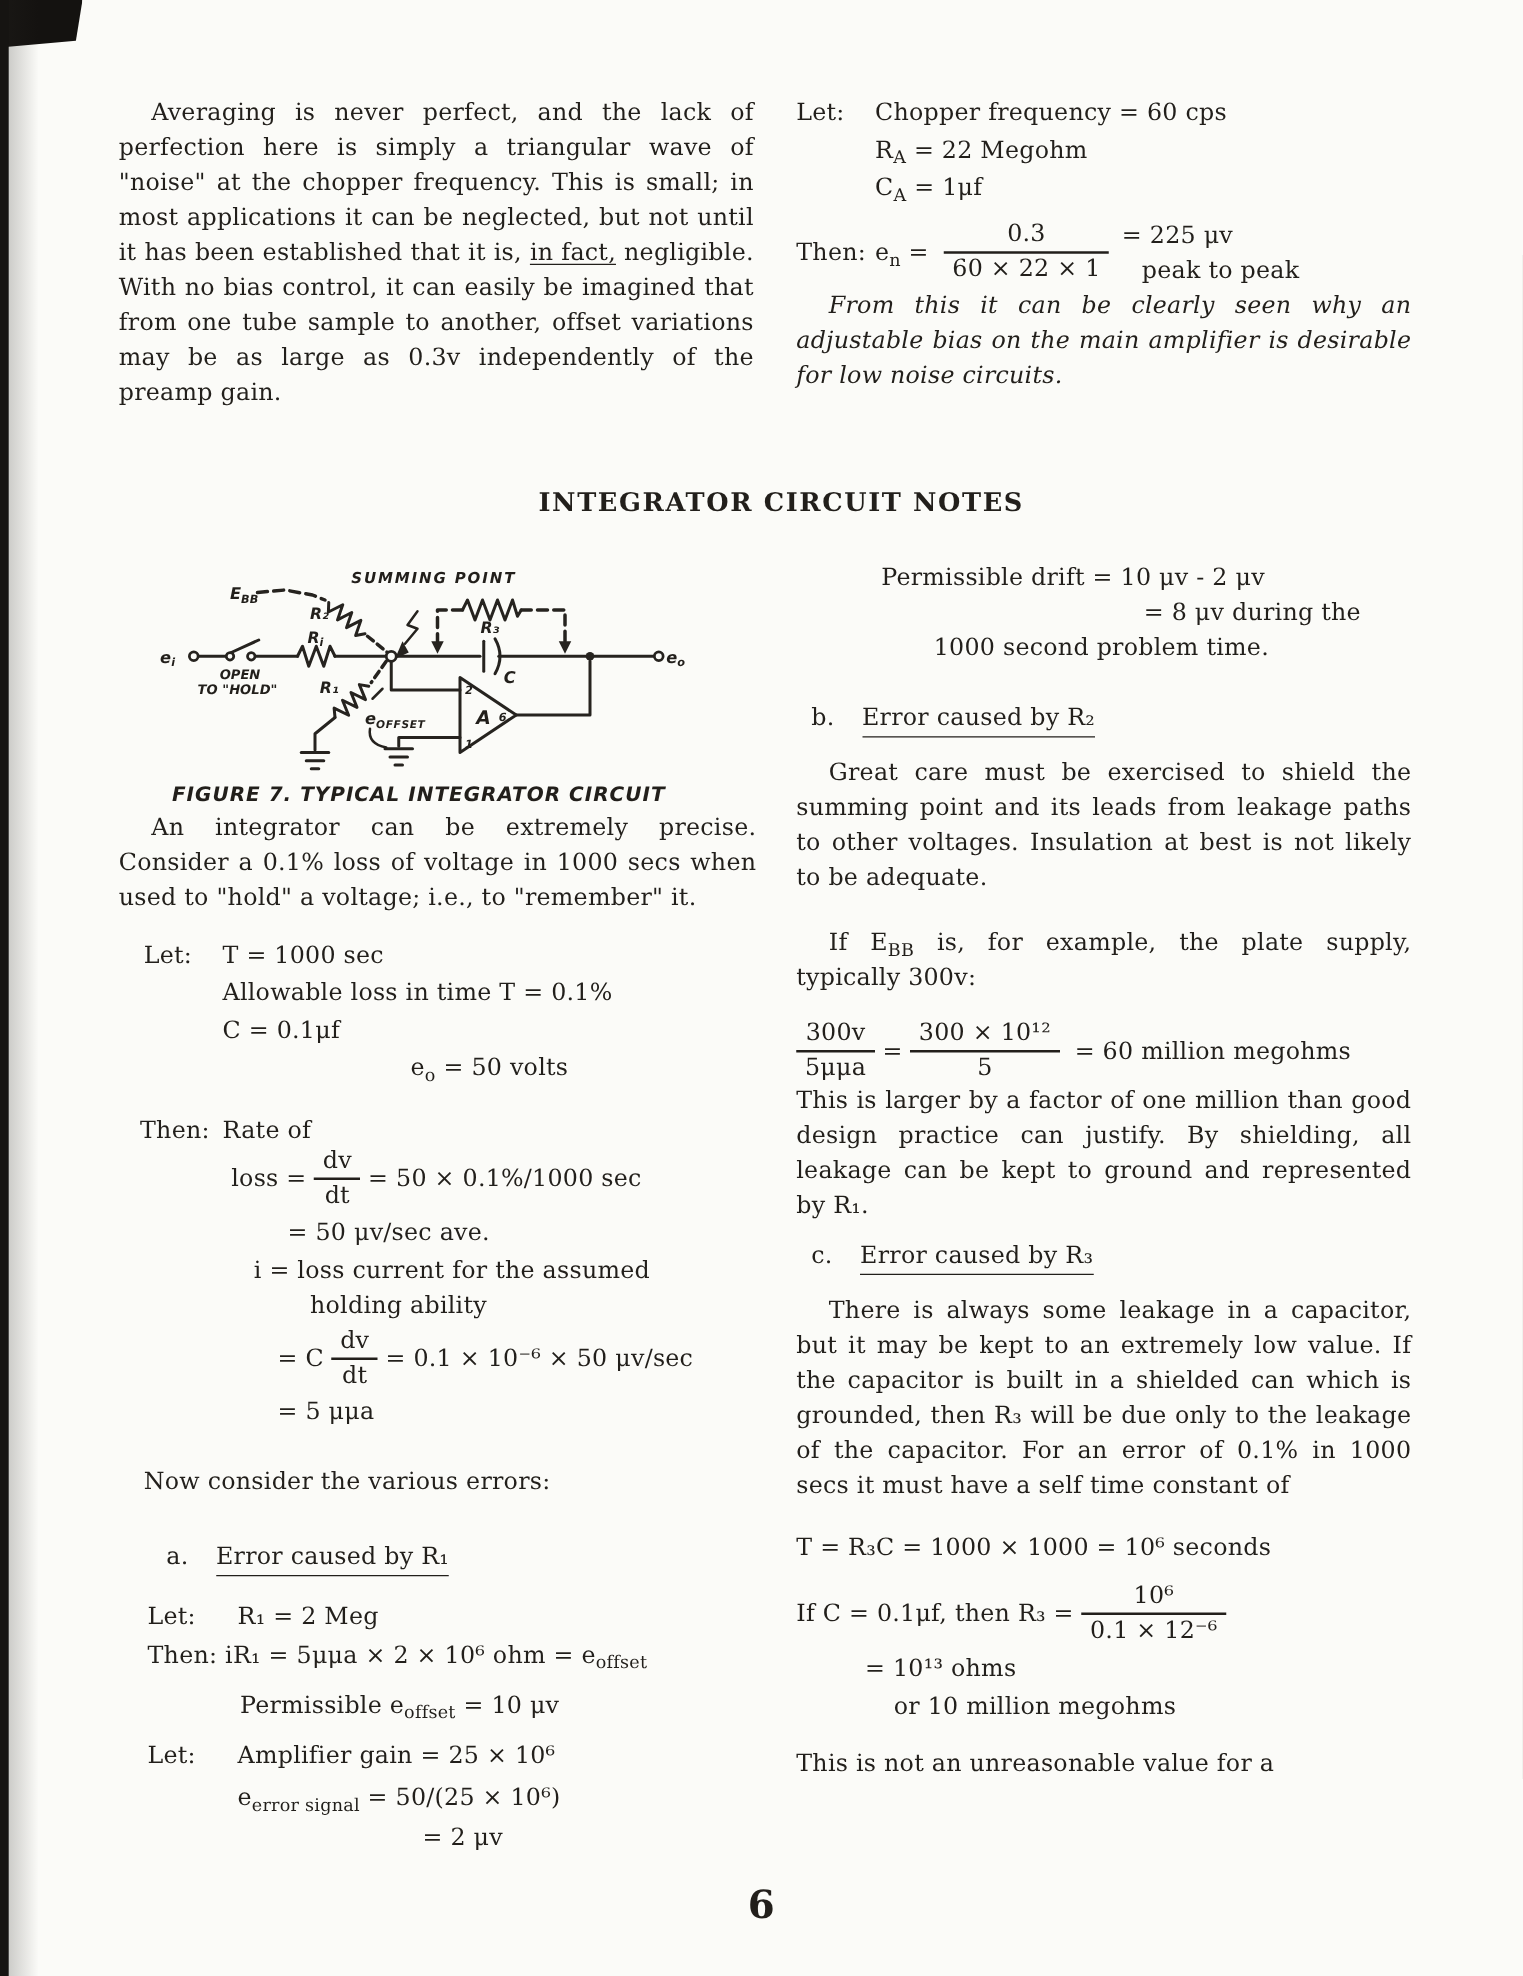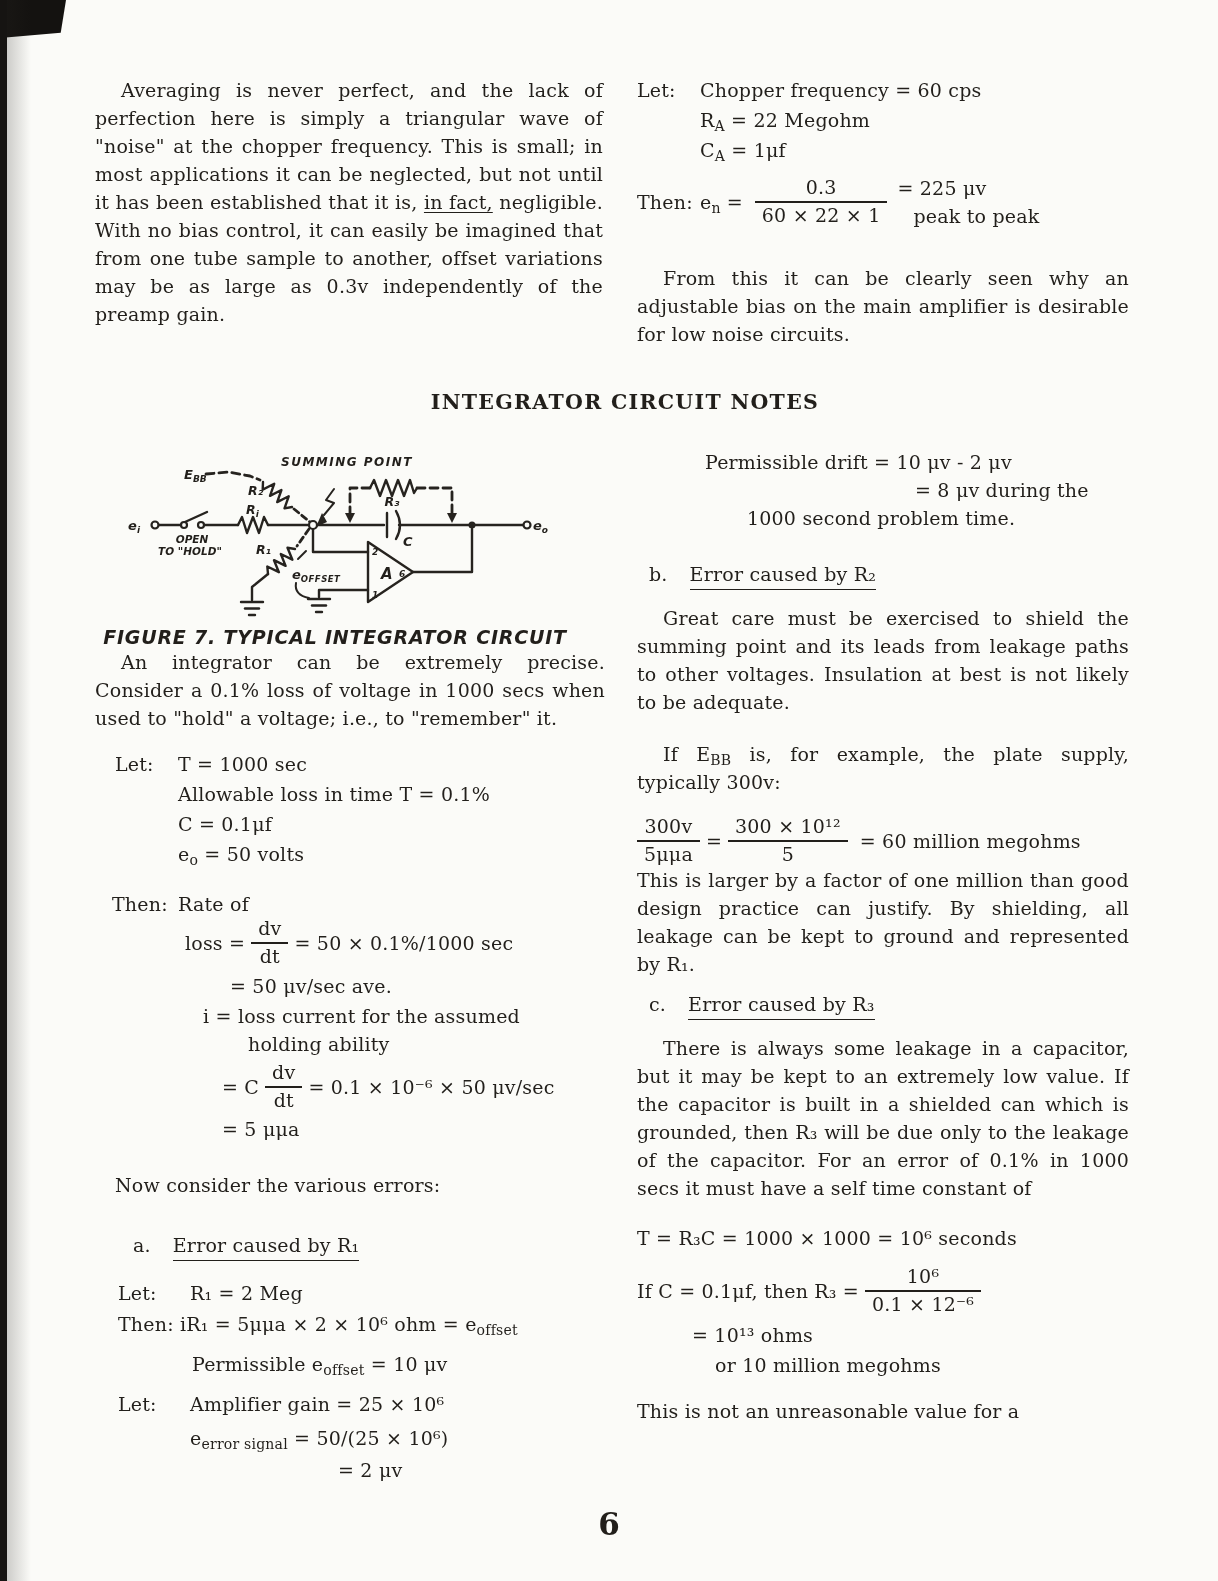--- a/index.html
+++ b/index.html
@@ -44,21 +44,21 @@
   .frac { display:inline-block; text-align:center; line-height:1.15; margin:0 6px; vertical-align:middle; }
   .frac .num { display:block; border-bottom:2px solid #221f1b; padding:0 7px 2px; }
   .frac .den { display:block; padding:2px 7px 0; }
 
   .sec-head { white-space:nowrap; }
   .sec-letter { display:inline-block; margin-right:22px; }
   .sec-title { display:inline-block; border-bottom:1.6px solid #221f1b; padding-bottom:1px; }
 
   .caption { text-align:center; margin-top:3px;
     font-family:"DejaVu Sans", sans-serif; font-style:italic; font-weight:700;
-    font-size:19px; letter-spacing:.8px; }
+    font-size:16px; letter-spacing:.8px; }
 
   svg text { font-family:"DejaVu Sans", sans-serif; font-style:italic; font-weight:700; fill:#221f1b; }
 </style>
 </head>
 <body>
 
 <div class="page">
 
   <div class="scan-corner"></div>
   <div class="scan-edge"></div>
@@ -81,21 +81,21 @@
       <span style="margin:0 6px;">=</span>
       <span class="frac">
         <span class="num">0.3</span>
         <span class="den">60 × 22 × 1</span>
       </span>
       <span style="display:inline-flex; flex-direction:column; margin-left:4px;">
         <span>= 225 μv</span>
         <span style="padding-left:16px;">peak to peak</span>
       </span>
     </div>
-    <p class="just ind" style="margin-top:34px;">From this it can be clearly  seen why an adjustable  bias  on  the  main  amplifier  is desirable for low noise circuits.</p>
+    <p class="just ind" style="font-style:italic;">From this it can be clearly  seen why an adjustable  bias  on  the  main  amplifier  is desirable for low noise circuits.</p>
   </div>
 
   <div id="sec-heading" class="abs">INTEGRATOR CIRCUIT NOTES</div>
 
   <div id="figure" class="abs">
     <svg viewBox="0 0 470 172" width="470" height="172">
       <g stroke="#26231f" stroke-width="2.4" fill="none" stroke-linecap="round" stroke-linejoin="round">
 
         <path d="M58,78 H81"></path>
         <path d="M104,78 H138"></path>
@@ -180,21 +180,21 @@
   <div id="left-col" class="abs body-text">
     <p class="just ind">An integrator can be extremely precise. Consider  a  0.1% loss  of  voltage  in  1000 secs  when used to "hold" a voltage;  i.e., to "remember" it.</p>
 
     <div style="margin-top:18px; padding-left:20px;">
       <div class="lrow">
         <span class="lbl">Let:</span>
         <span>T = 1000 sec</span>
       </div>
       <div class="cont" style="margin-top:2px;">Allowable loss in time T = 0.1%</div>
       <div class="cont" style="margin-top:2px;">C = 0.1μf</div>
-      <div class="cont" style="margin-top:2px;"><span>e</span><sub>o</sub><span> = 50 volts</span></div>
+      <div class="cont" style="margin-top:2px;text-align:center;"><span>e</span><sub>o</sub><span> = 50 volts</span></div>
     </div>
 
     <div style="margin-top:22px; padding-left:17px;">
       <div class="lrow">
         <span class="lbl-w" style="flex-basis:66px;">Then:</span>
         <span>Rate of</span>
       </div>
       <div class="eqrow" style="padding-left:73px;">
         <span>loss =</span>
         <span class="frac">

